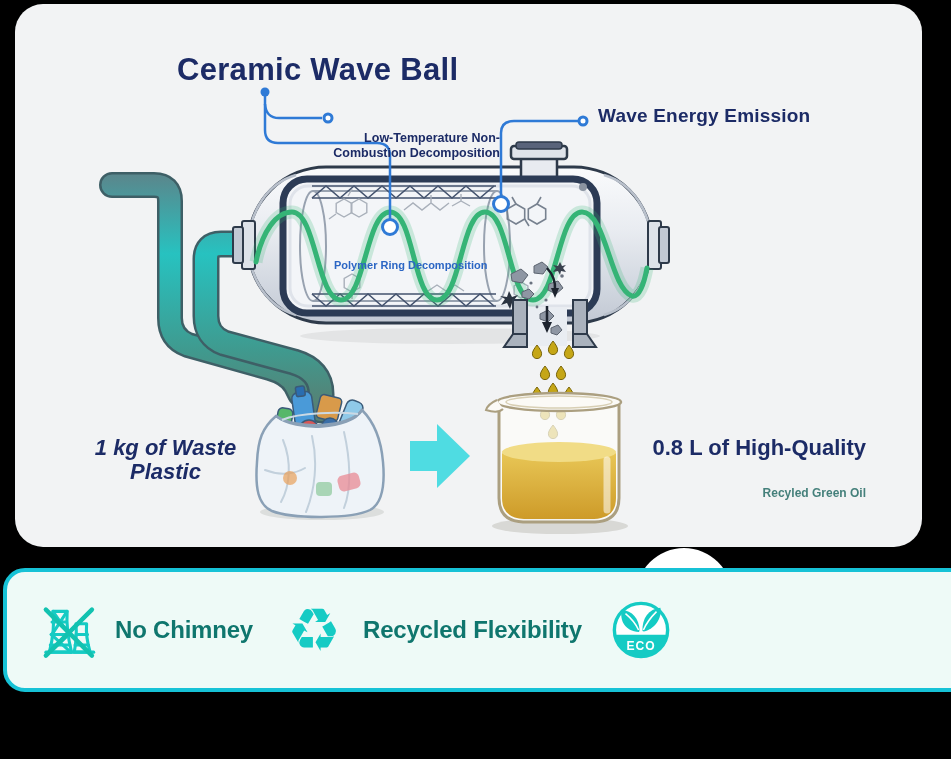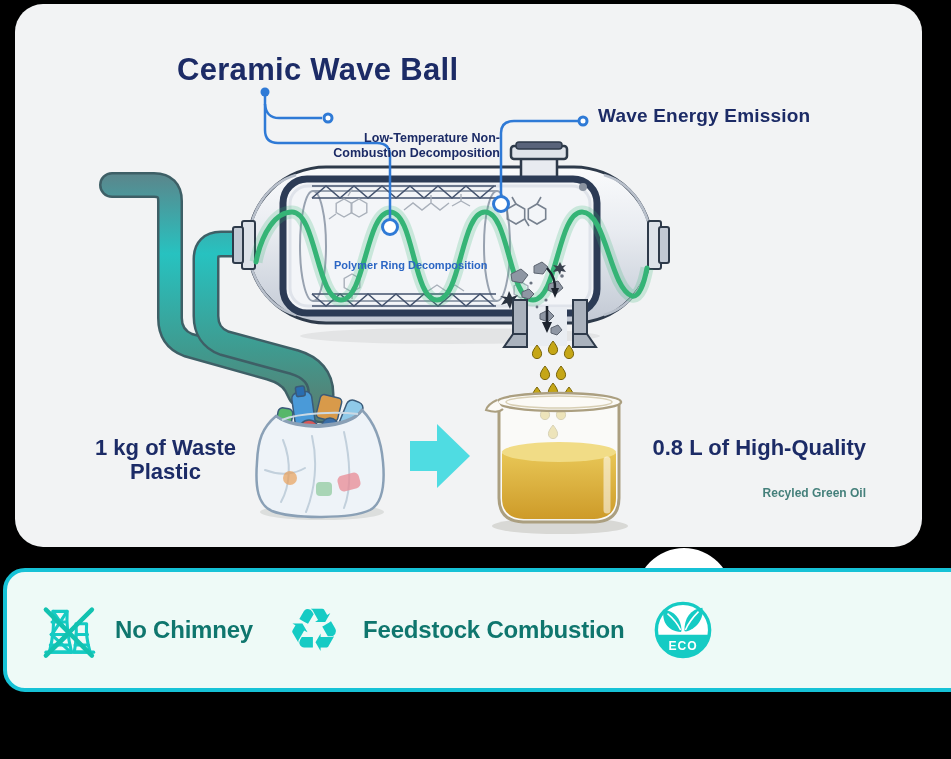--- a/index.html
+++ b/index.html
@@ -6,21 +6,21 @@
   .stage{position:relative;width:951px;height:759px;background:#000;overflow:hidden;
          font-family:"Liberation Sans",sans-serif;}
   .panel{position:absolute;left:15px;top:4px;width:907px;height:543px;
          background:#f2f3f4;border-radius:28px;}
   .art{position:absolute;left:0;top:0;}
   .label{position:absolute;color:#1c2b66;font-weight:700;z-index:5;}
   .t-ceramic{left:177px;top:52px;font-size:31px;letter-spacing:.3px;}
   .t-lowtemp{left:332px;top:103px;width:168px;text-align:right;font-size:12.5px;line-height:14.5px;margin-top:28px;}
   .t-waveenergy{left:598px;top:105px;font-size:19px;letter-spacing:.2px;text-align:center;}
   .t-polymer{left:334px;top:259px;font-size:11px;color:#2b66c4;}
-  .t-input{left:83px;top:436px;width:165px;text-align:center;font-size:22px;line-height:24px;}
+  .t-input{left:83px;top:436px;width:165px;text-align:center;font-size:22px;line-height:24px;font-style:italic;}
   .t-output{left:598px;top:436px;width:268px;text-align:right;font-size:22px;line-height:24px;}
   .t-sub{font-size:12px;color:#45807b;margin-top:21px;font-weight:700;}
   .dome{position:absolute;left:636px;top:548px;width:96px;height:96px;border-radius:50%;
         background:#fff;z-index:2;}
   .bar{position:absolute;left:3px;top:568px;width:936px;height:116px;background:#eefaf7;
        border:4px solid #16c2d6;border-radius:22px;display:flex;align-items:center;
        padding-left:30px;z-index:3;}
   .feature{display:flex;align-items:center;margin-right:28px;}
   .flabel{font-size:24px;font-weight:700;color:#0f766e;margin-left:16px;letter-spacing:-.2px;}
   .glyph{font-size:60px;color:#15cbc4;line-height:64px;width:66px;text-align:center;
@@ -235,21 +235,21 @@
         <g stroke="#12c2b0" stroke-width="5" stroke-linecap="round">
           <path d="M10 12 L62 64"></path>
           <path d="M62 12 L10 64"></path>
         </g>
       </svg>
       <div class="flabel">No Chimney</div>
     </div>
 
     <div class="feature">
       <div class="glyph">♻</div>
-      <div class="flabel">Feedstock Combustion</div>
+      <div class="flabel">Recycled Flexibility</div>
     </div>
 
     <div class="feature">
       <svg width="62" height="62" viewBox="0 0 64 64">
         <circle cx="32" cy="32" r="27.5" fill="#fff" stroke="#15cbc4" stroke-width="3.5"></circle>
         <path d="M5.1 37 A27.5 27.5 0 0 0 58.9 37 Z" fill="#15cbc4"></path>
         <path d="M30 34 C15 33 10 22 12 11 C23 12 30 20 30.5 32 Z" fill="#15cbc4"></path>
         <path d="M33.5 33 C33 20 40 10 52 9 C54 20 46 31 35 33.5 Z" fill="#15cbc4"></path>
         <path d="M16 15 C22 20 27 26 29.5 32" fill="none" stroke="#fff" stroke-width="1.6"></path>
         <path d="M48 13 C42 19 37 26 34.5 32" fill="none" stroke="#fff" stroke-width="1.6"></path>

